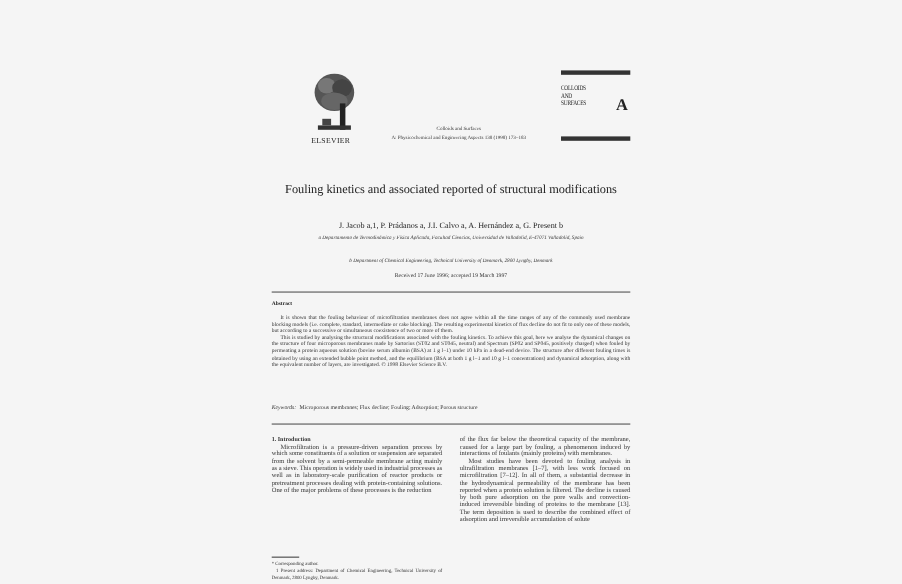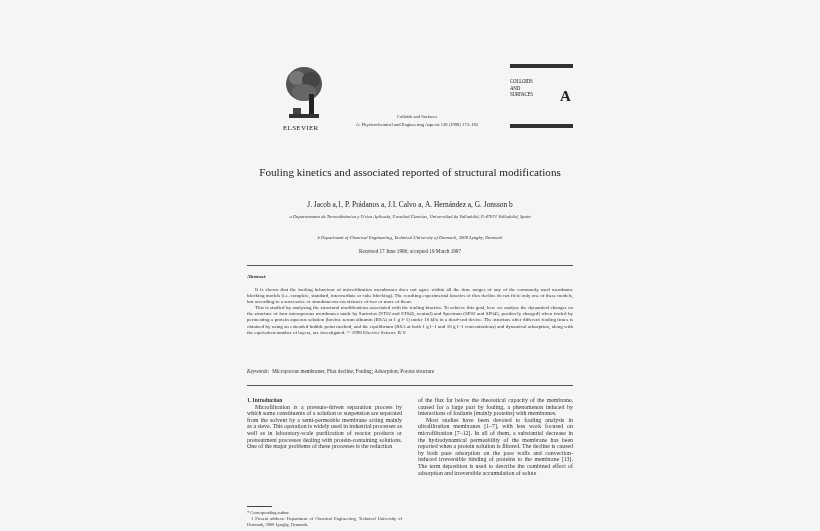--- a/index.html
+++ b/index.html
@@ -64,21 +64,21 @@
     <div class="cas-text">
       <div>COLLOIDS</div>
       <div>AND</div>
       <div>SURFACES</div>
     </div>
     <div class="cas-a">A</div>
     <div class="cas-bar" style="top:60px"></div>
   </div>
 
   <div class="title">Fouling kinetics and associated reported of structural modifications</div>
-  <div class="authors">J. Jacob a,1, P. Prádanos a, J.I. Calvo a, A. Hernández a, G. Jonsson b</div>
+  <div class="authors">J. Jacob a,1, P. Prádanos a, J.I. Calvo a, A. Hernández a, G. Present b</div>
   <div class="affil" style="top:151px">a Departamento de Termodinámica y Física Aplicada, Facultad Ciencias, Universidad de Valladolid, E-47071 Valladolid, Spain</div>
   <div class="affil" style="top:172px">b Department of Chemical Engineering, Technical University of Denmark, 2800 Lyngby, Denmark</div>
   <div class="received">Received 17 June 1996; accepted 19 March 1997</div>
 
   <div class="rule" style="top:203px"></div>
   <div class="abstract-head">Abstract</div>
   <div class="abstract-body">
     <p>It is shown that the fouling behaviour of microfiltration membranes does not agree within all the time ranges of any of the commonly used membrane blocking models (i.e. complete, standard, intermediate or cake blocking). The resulting experimental kinetics of flux decline do not fit to only one of these models, but according to a successive or simultaneous coexistence of two or more of them.</p>
     <p>This is studied by analysing the structural modifications associated with the fouling kinetics. To achieve this goal, here we analyse the dynamical changes on the structure of four microporous membranes made by Sartorius (ST02 and ST045, neutral) and Spectrum (SP02 and SP045, positively charged) when fouled by permeating a protein aqueous solution (bovine serum albumin (BSA) at 1 g l−1) under 10 kPa in a dead-end device. The structure after different fouling times is obtained by using an extended bubble point method, and the equilibrium (BSA at both 1 g l−1 and 10 g l−1 concentrations) and dynamical adsorption, along with the equivalent number of layers, are investigated. © 1998 Elsevier Science B.V.</p>
   </div>

